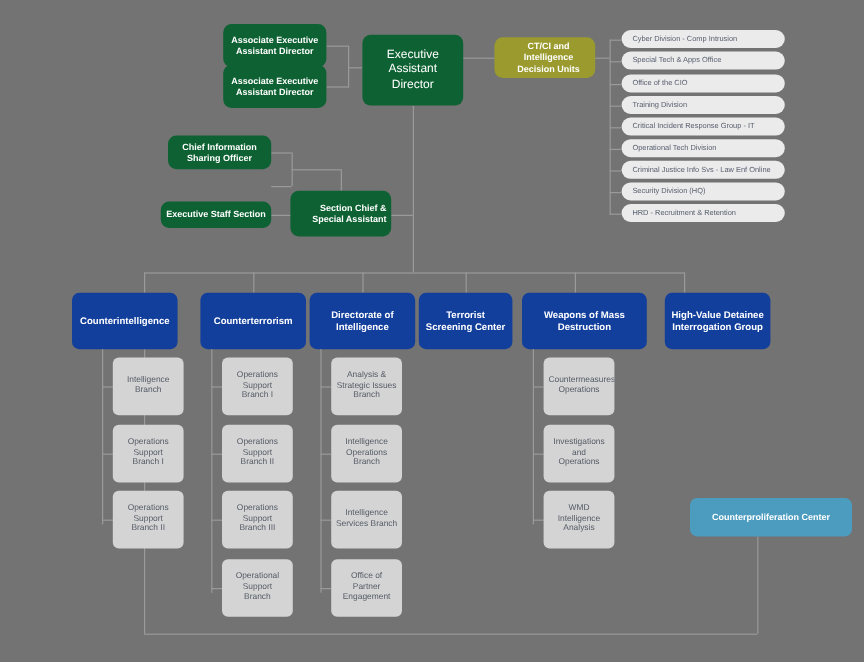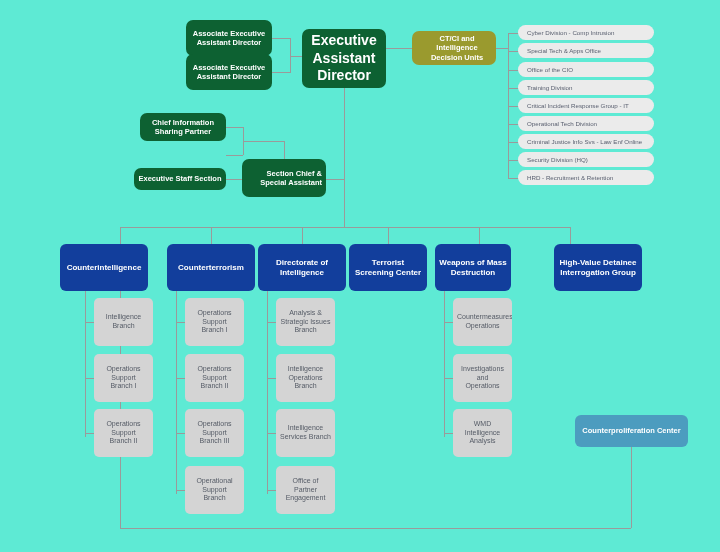--- a/index.html
+++ b/index.html
@@ -7,21 +7,21 @@
     padding: 0;
     background: #ffffff;
   }
   body {
     font-family: "Liberation Sans", sans-serif;
   }
   #chart-root {
     position: relative;
     width: 720px;
     height: 552px;
-    background: #5eead4;
+    background: #737373;
     overflow: hidden;
   }
 
   
   .conn {
     position: absolute;
     background: #9a9a9a;
   }
   .conn.h { height: 1px; }
   .conn.v { width: 1px; }
@@ -47,22 +47,22 @@
 
   .node.green {
     background: #0d6132;
     color: #ffffff;
     font-size: 7.5px;
     font-weight: bold;
   }
   .node.green-lg {
     background: #0d6132;
     color: #ffffff;
-    font-size: 14px;
-    font-weight: bold;
+    font-size: 10px;
+    font-weight: normal;
     align-items: center;
   }
   .node.olive {
     background: #9a9a2e;
     color: #ffffff;
     font-size: 7.5px;
     font-weight: bold;
     padding-left: 10px;
   }
   .node.blue {
@@ -154,21 +154,21 @@
 Director</span>
   </div>
 
   <div class="node olive" style="left:412px; top:31px; width:84px; height:34px;">
     <span>CT/CI and Intelligence
 Decision Units</span>
   </div>
 
   <div class="node green" style="left:140px; top:113px; width:86px; height:28px;">
     <span>Chief Information
-Sharing Partner</span>
+Sharing Officer</span>
   </div>
   <div class="node green" style="left:134px; top:168px; width:92px; height:22px;">
     <span>Executive Staff Section</span>
   </div>
 
   <div class="node green" style="left:242px; top:159px; width:84px; height:38px;text-align:right;">
     <span>Section Chief &amp;
 Special Assistant</span>
   </div>
 
@@ -224,21 +224,21 @@
     <span>Counterterrorism</span>
   </div>
   <div class="node blue" style="left:258px; top:244px; width:88px; height:47px;">
     <span>Directorate of
 Intelligence</span>
   </div>
   <div class="node blue" style="left:349px; top:244px; width:78px; height:47px;">
     <span>Terrorist
 Screening Center</span>
   </div>
-  <div class="node blue" style="left:435px; top:244px; width:76px; height:47px;">
+  <div class="node blue" style="left:435px; top:244px; width:104px; height:47px;">
     <span>Weapons of Mass
 Destruction</span>
   </div>
   <div class="node blue" style="left:554px; top:244px; width:88px; height:47px;">
     <span>High-Value Detainee
 Interrogation Group</span>
   </div>
 
   <div class="conn v" style="left:85px; top:291px; height:146px;"></div>
   <div class="conn h" style="left:85px; top:322px; width:9px;"></div>
@@ -312,17 +312,17 @@
   <div class="node grey" style="left:453px; top:354px; width:59px; height:48px;">
     <span>Investigations and
 Operations</span>
   </div>
   <div class="conn h" style="left:444px; top:433px; width:9px;"></div>
   <div class="node grey" style="left:453px; top:409px; width:59px; height:48px;">
     <span>WMD Intelligence
 Analysis</span>
   </div>
 
-  <div class="node teal" style="left:575px; top:415px; width:113px; height:32px;justify-content:flex-end;">
+  <div class="node teal" style="left:575px; top:415px; width:135px; height:32px;justify-content:flex-end;">
     <span>Counterproliferation Center</span>
   </div>
 
 </div>
 
 </body></html>

